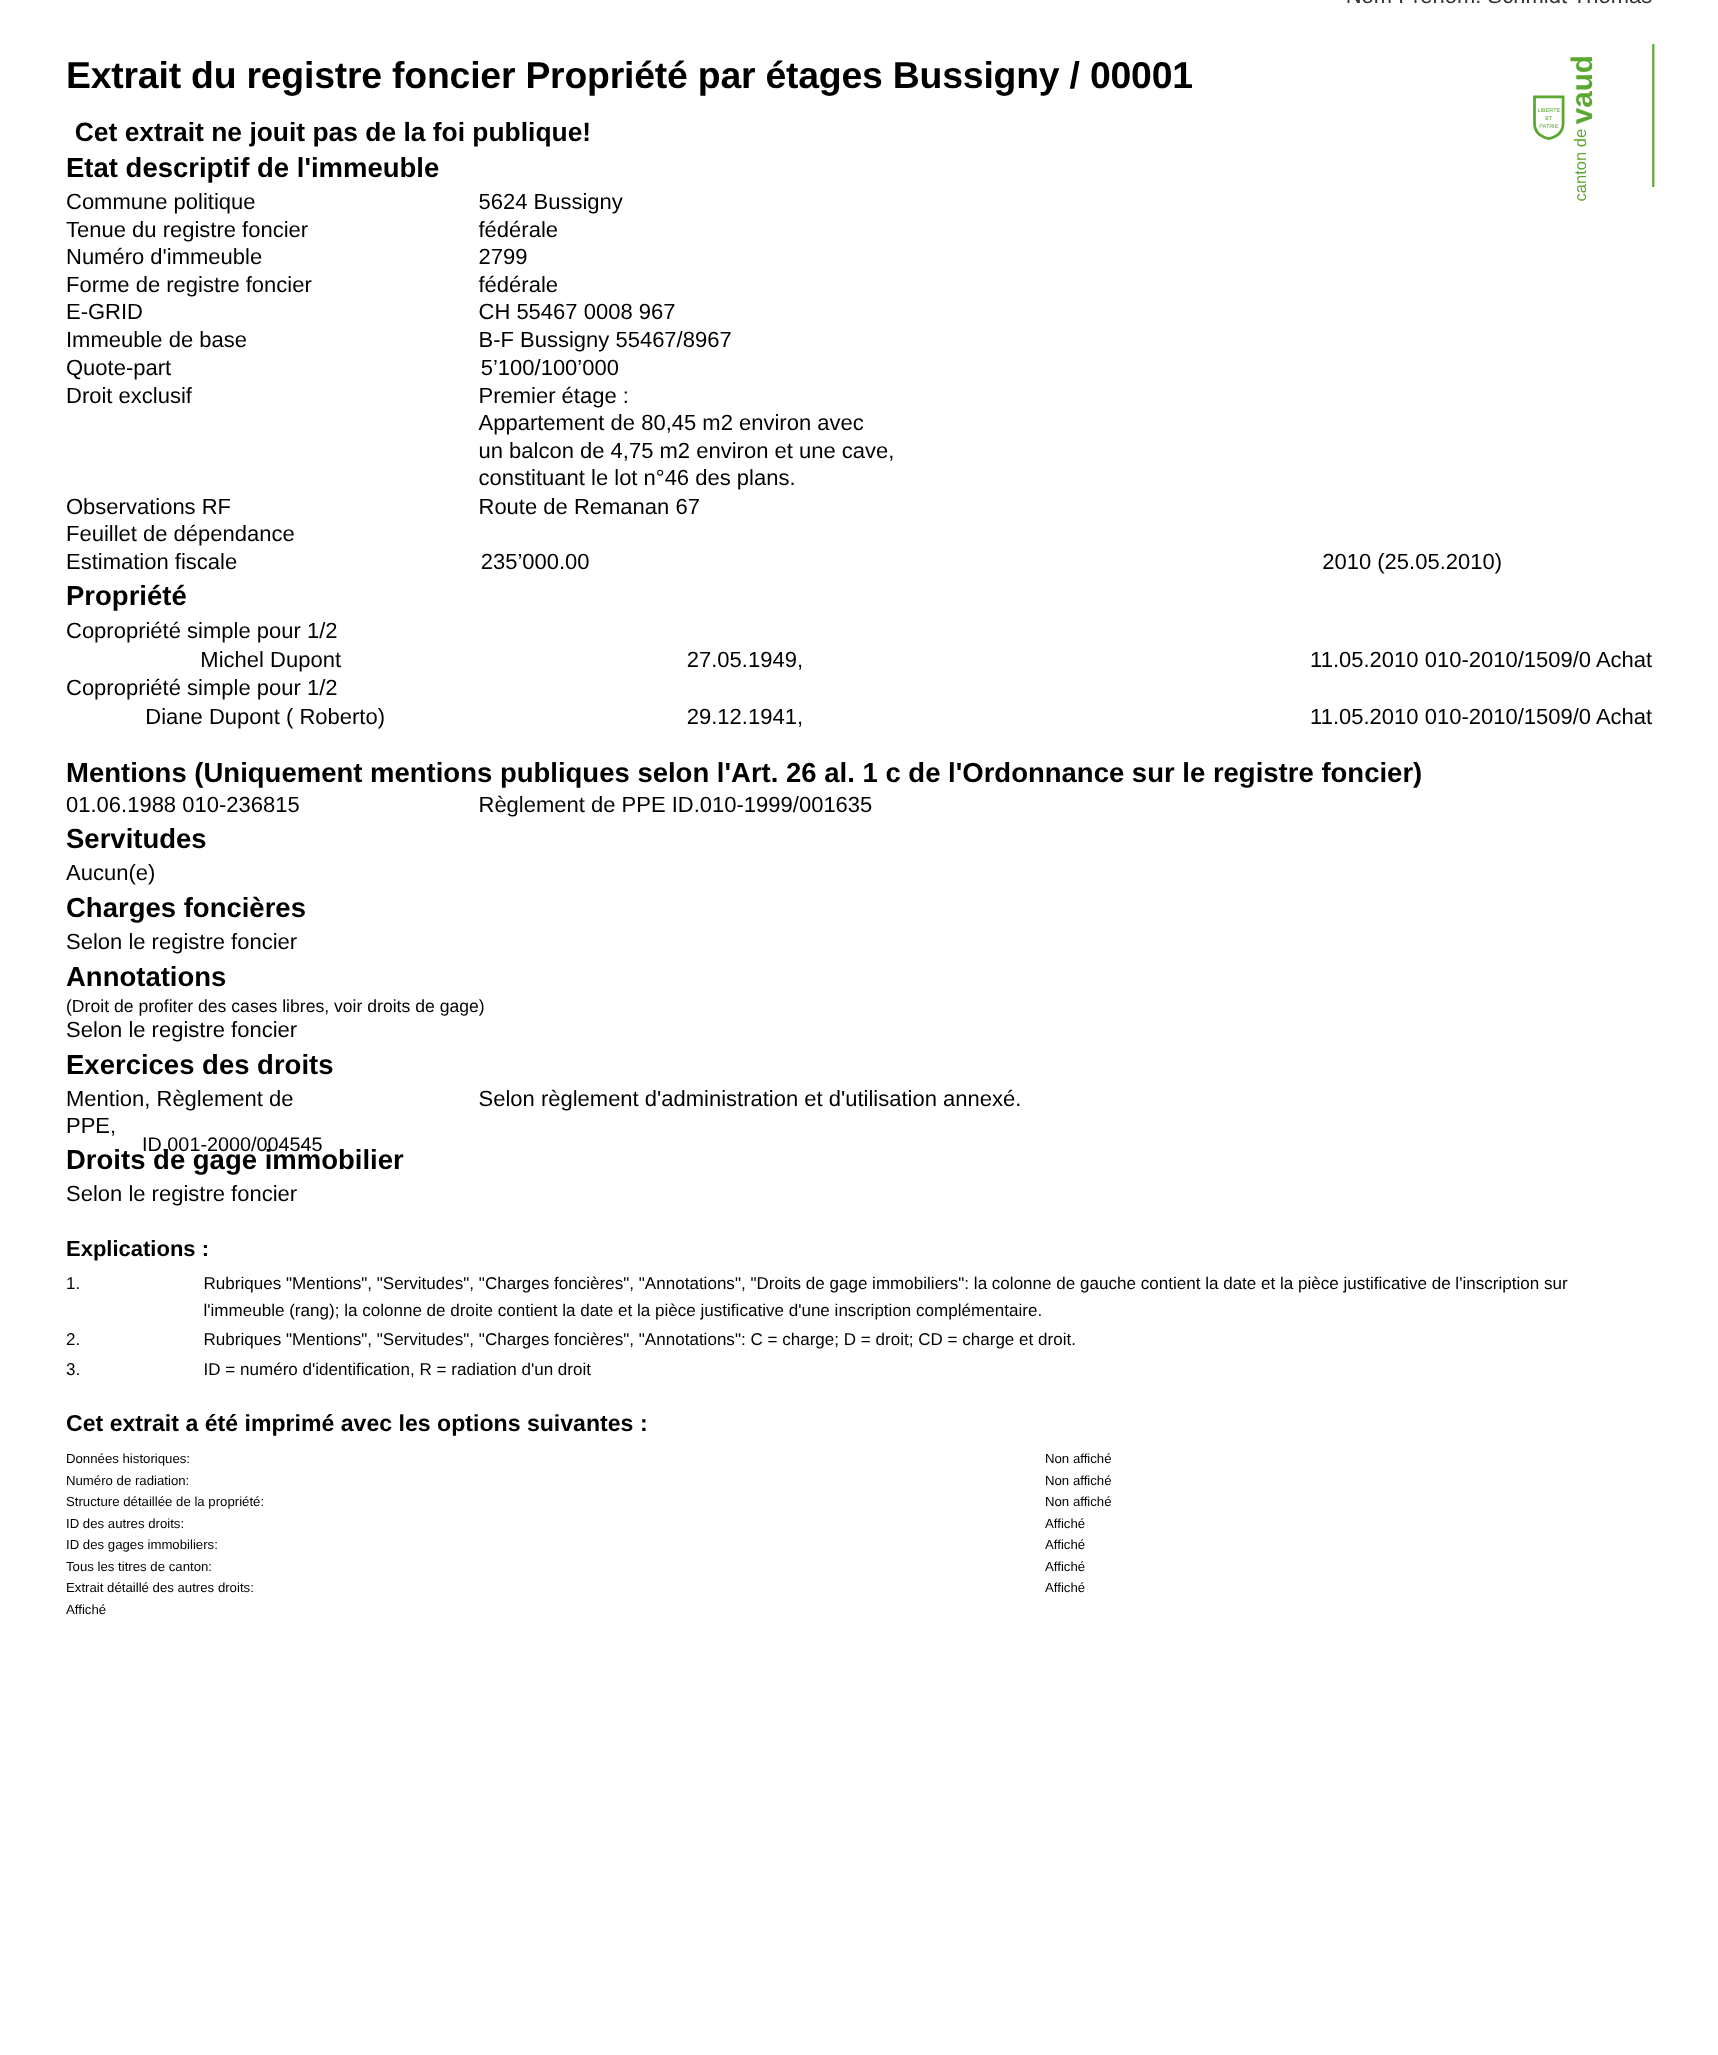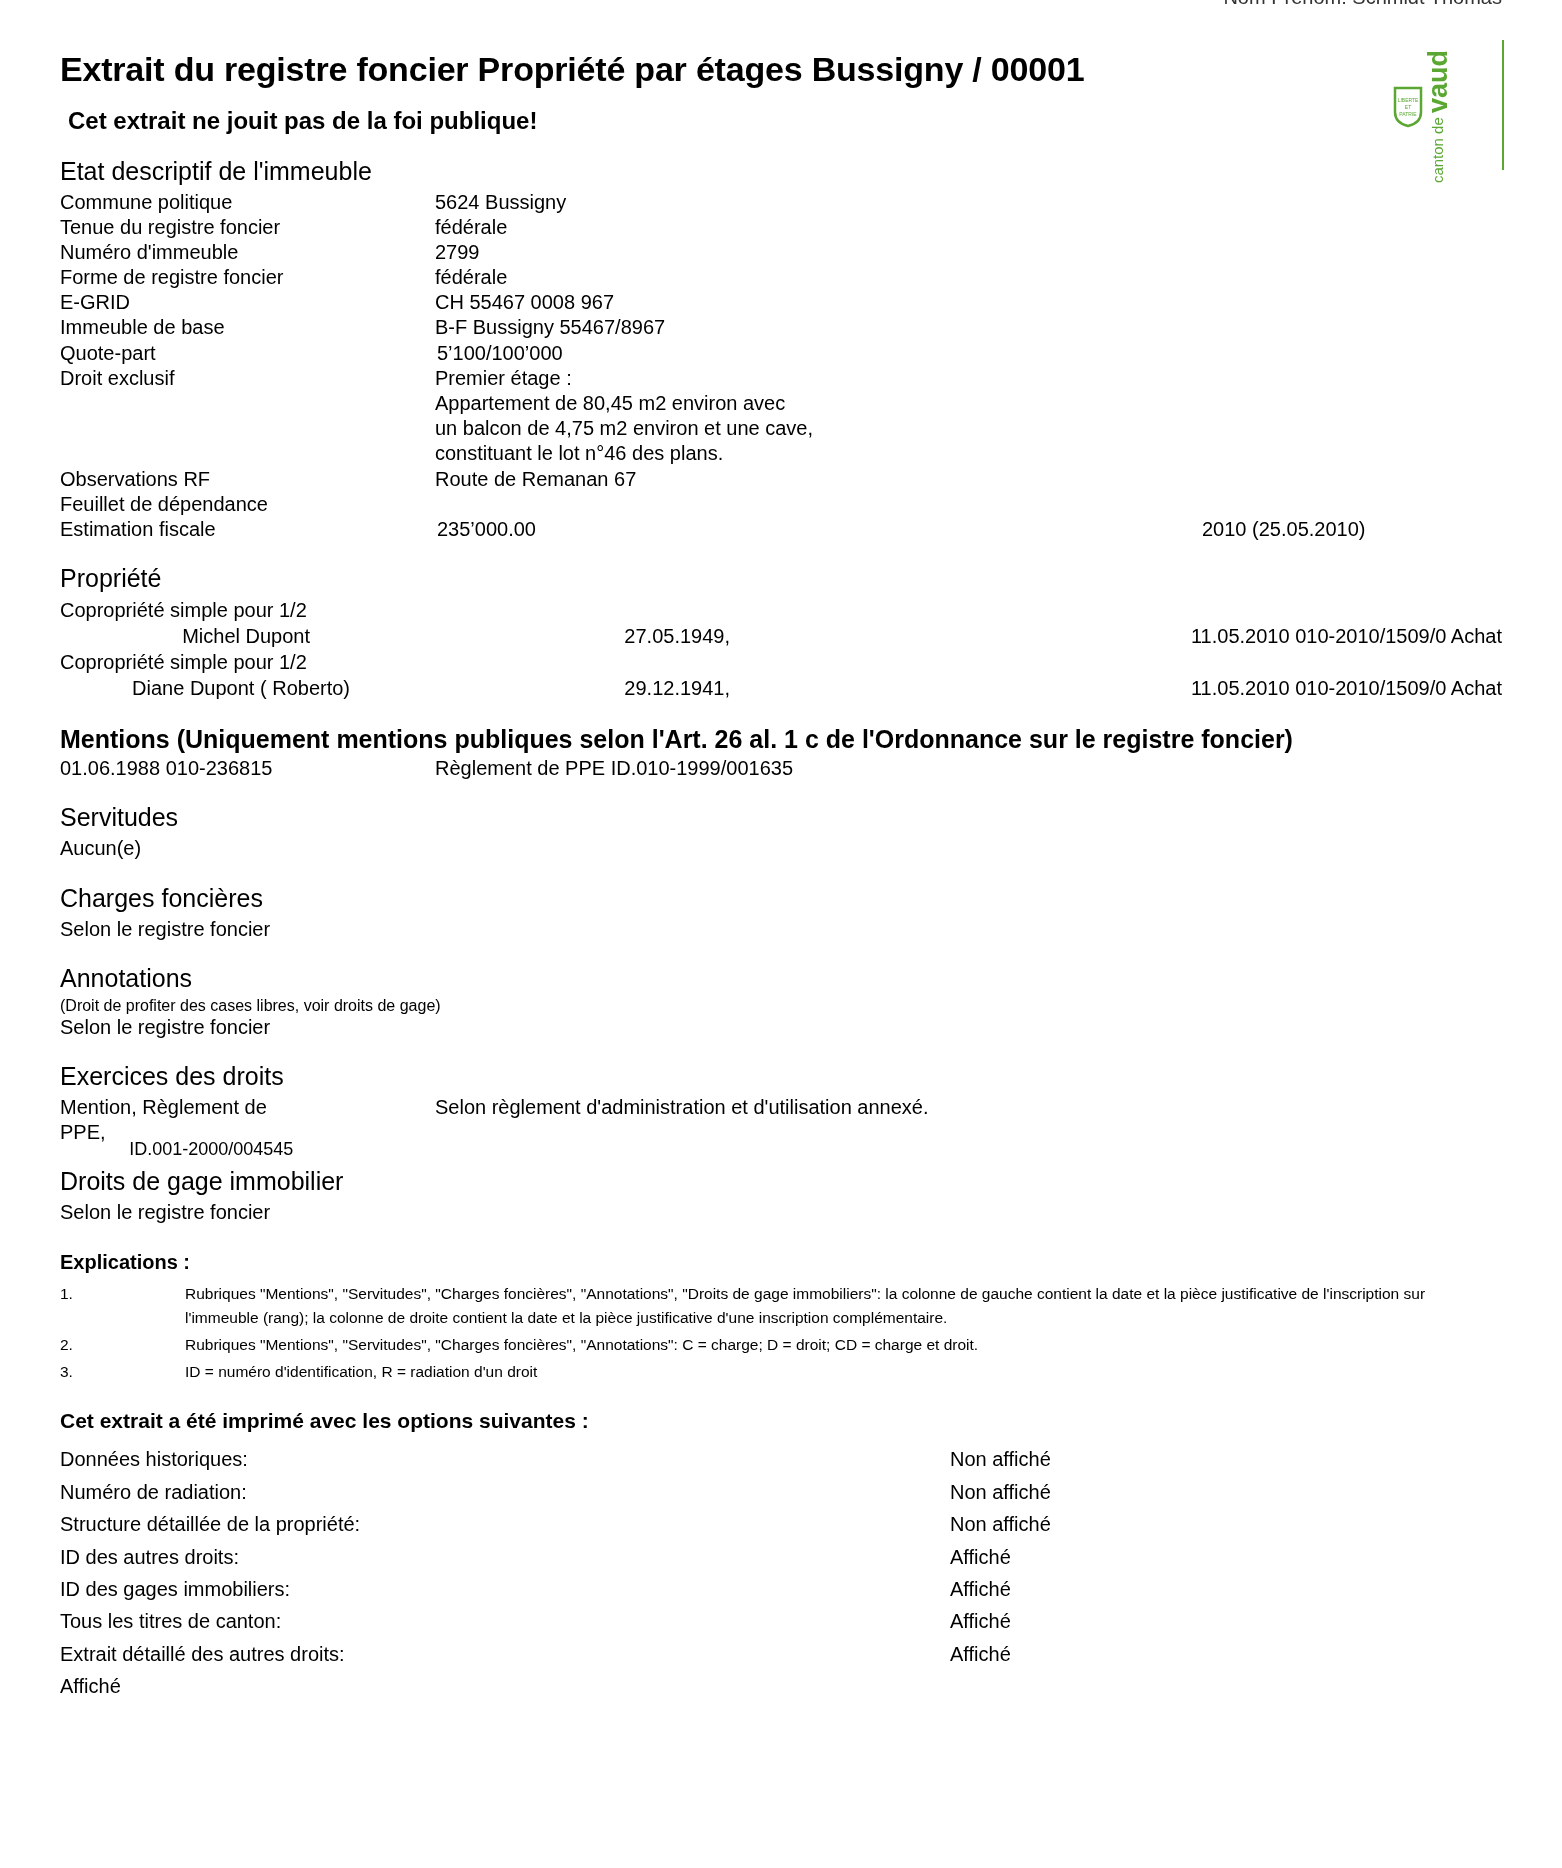--- a/index.html
+++ b/index.html
@@ -40,22 +40,22 @@
     letter-spacing: -0.2px;
   }
   .subtitle {
     font-size: 24px;
     font-weight: bold;
     margin-top: 16px;
     margin-left: 8px;
   }
   h2.section {
     font-size: 25px;
-    font-weight: normal;
-    margin: 22px 0 4px 0;
+    font-weight: bold;
+    margin: 4px 0 4px 0;
   }
   .row {
     display: flex;
     font-size: 20px;
     line-height: 1.26;
   }
   .label {
     width: 375px;
     flex: 0 0 375px;
   }
@@ -112,21 +112,21 @@
     padding-right: 10px;
   }
   .options-title {
     font-size: 21px;
     font-weight: bold;
     margin-top: 26px;
     margin-bottom: 10px;
   }
   .opt-row {
     display: flex;
-    font-size: 20px;
+    font-size: 12px;
     line-height: 1.62;
   }
   .opt-label {
     width: 890px;
     flex: 0 0 890px;
   }
   .opt-value {
     flex: 1;
   }
   .logo {

